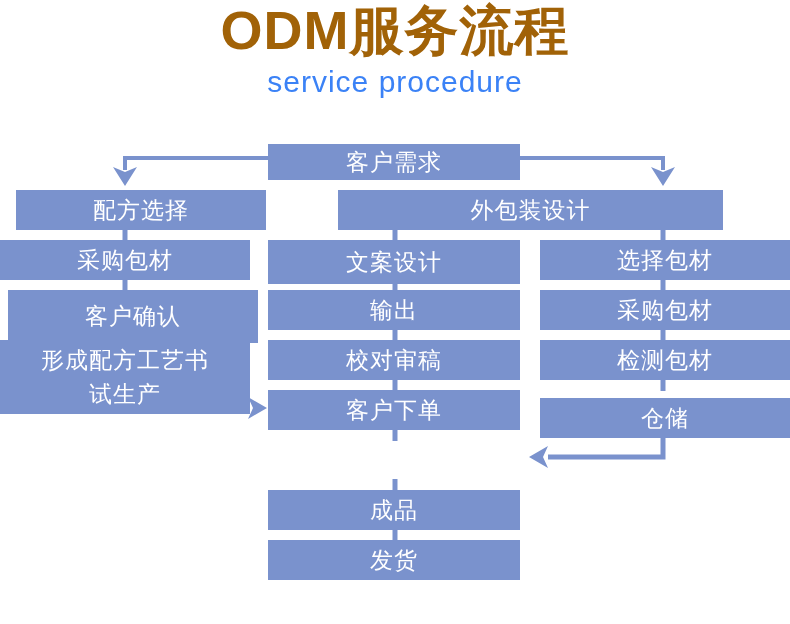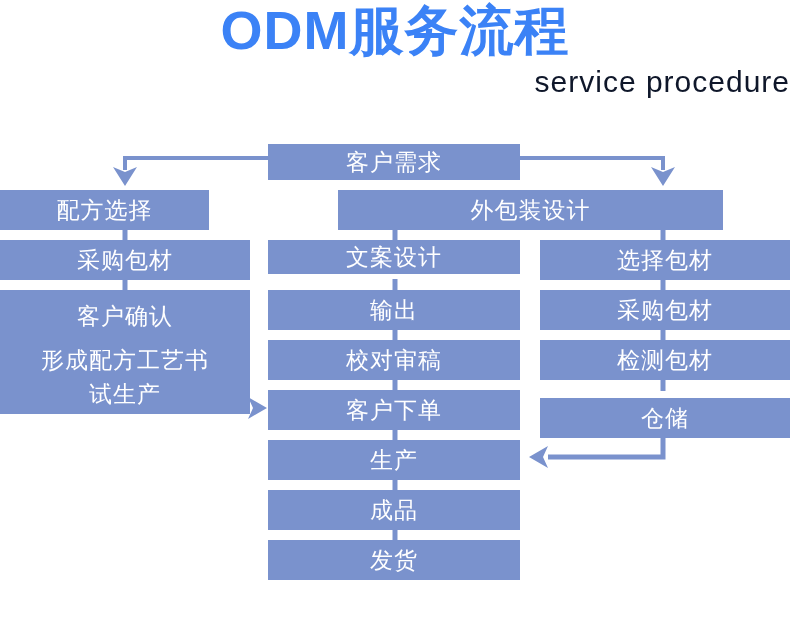--- a/index.html
+++ b/index.html
@@ -12,32 +12,32 @@
     overflow: hidden;
     font-family: "Liberation Sans", sans-serif;
   }
   .title {
     position: absolute;
     top: 0px; left: 0; width: 100%;
     text-align: center;
     font-size: 54px;
     line-height: 60px;
     font-weight: bold;
-    color: #3b82f6;
+    color: #a16207;
     letter-spacing: 1px;
     margin: 0;
   }
   .subtitle {
     position: absolute;
     top: 63px; left: 0; width: 100%;
-    text-align: right;
+    text-align: center;
     font-size: 30px;
     line-height: 38px;
     font-weight: 400;
-    color: #0f172a;
+    color: #3b82f6;
     letter-spacing: 1px;
   }
   .diagram { position: absolute; inset: 0; }
   .connectors { position: absolute; left: 0; top: 0; }
   .node {
     position: absolute;
     background: #7a92cd;
     color: #ffffff;
     font-size: 23px;
     letter-spacing: 1px;
@@ -98,33 +98,32 @@
       </g>
 
       <g>
         <polyline points="663,430 663,457 548,457" fill="none" stroke="#7a92cd" stroke-width="5"></polyline>
         <polygon points="548,446 529,457 548,468 543,457" fill="#7a92cd"></polygon>
       </g>
     </svg>
 
     <div class="node" style="left:268px; top:144px; width:252px; height:36px">客户需求</div>
 
-    <div class="node" style="left:0px; top:190px; width:209px; height:40px">配方选择</div>
+    <div class="node" style="left:16px; top:190px; width:250px; height:40px">配方选择</div>
     <div class="node" style="left:0px; top:240px; width:250px; height:40px">采购包材</div>
-    <div class="node" style="left:0px; top:290px; width:250px; height:53px">客户确认</div>
+    <div class="node" style="left:8px; top:290px; width:250px; height:53px">客户确认</div>
     <div class="node" style="left:0px; top:340px; width:250px; height:40px">形成配方工艺书</div>
     <div class="node" style="left:0px; top:374px; width:250px; height:40px">试生产</div>
 
     <div class="node" style="left:338px; top:190px; width:385px; height:40px">外包装设计</div>
 
-    <div class="node" style="left:268px; top:240px; width:252px; height:34px">文案设计</div>
+    <div class="node" style="left:268px; top:240px; width:252px; height:44px">文案设计</div>
     <div class="node" style="left:268px; top:290px; width:252px; height:40px">输出</div>
     <div class="node" style="left:268px; top:340px; width:252px; height:40px">校对审稿</div>
     <div class="node" style="left:268px; top:390px; width:252px; height:40px">客户下单</div>
-    <div class="node" style="left:268px; top:440px; width:252px; height:40px">生产</div>
     <div class="node" style="left:268px; top:540px; width:252px; height:40px">发货</div>
     <div class="node" style="left:268px; top:490px; width:252px; height:40px">成品</div>
 
     <div class="node" style="left:540px; top:240px; width:250px; height:40px">选择包材</div>
     <div class="node" style="left:540px; top:290px; width:250px; height:40px">采购包材</div>
     <div class="node" style="left:540px; top:340px; width:250px; height:40px">检测包材</div>
     <div class="node" style="left:540px; top:398px; width:250px; height:40px">仓储</div>
   </div>
 </div>
 

